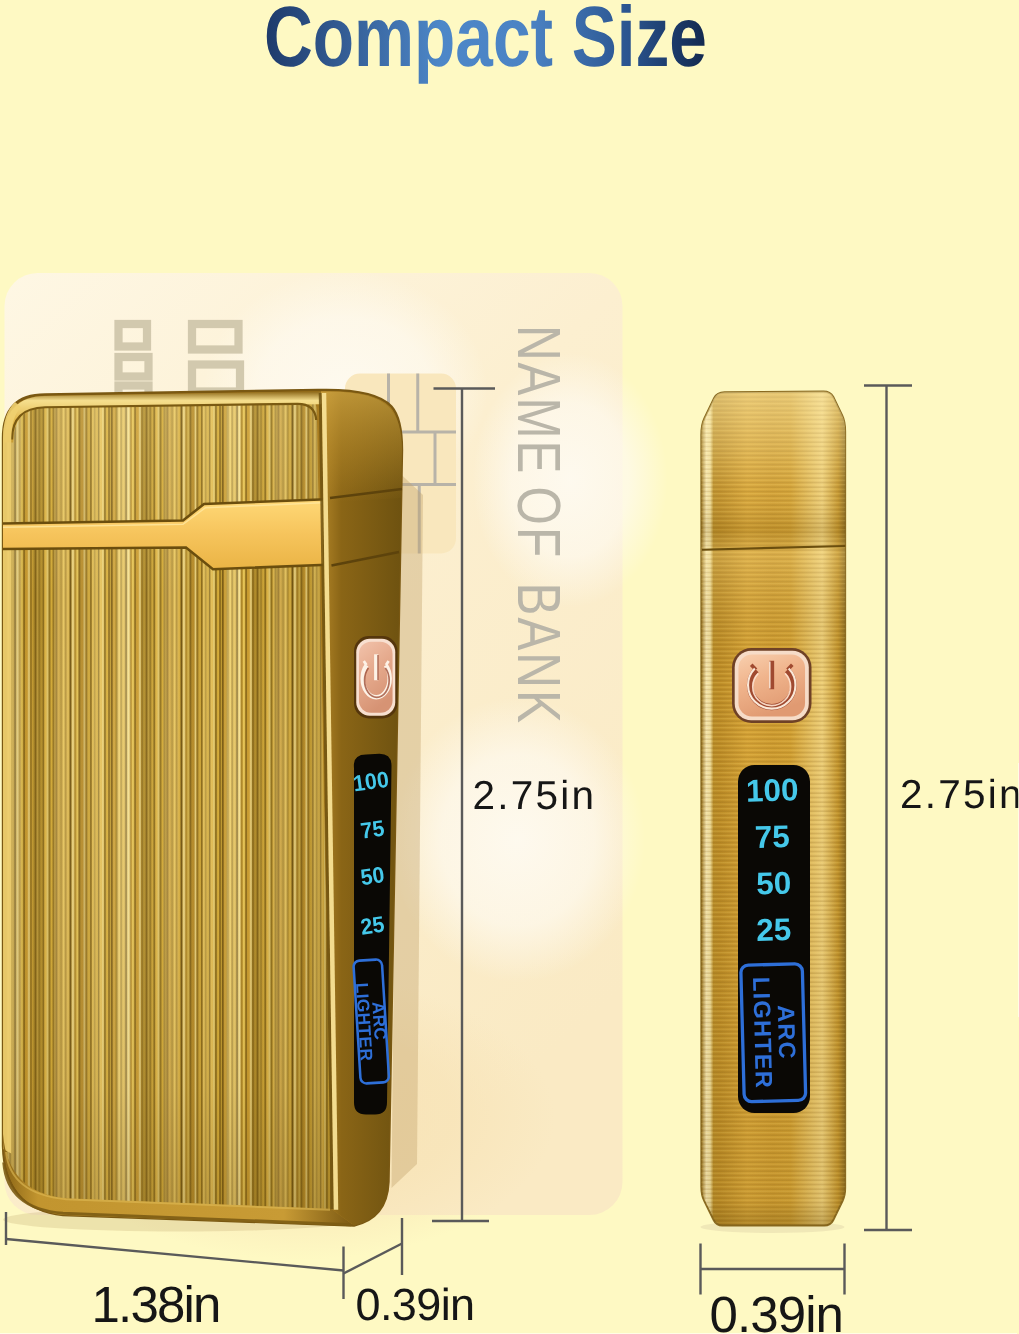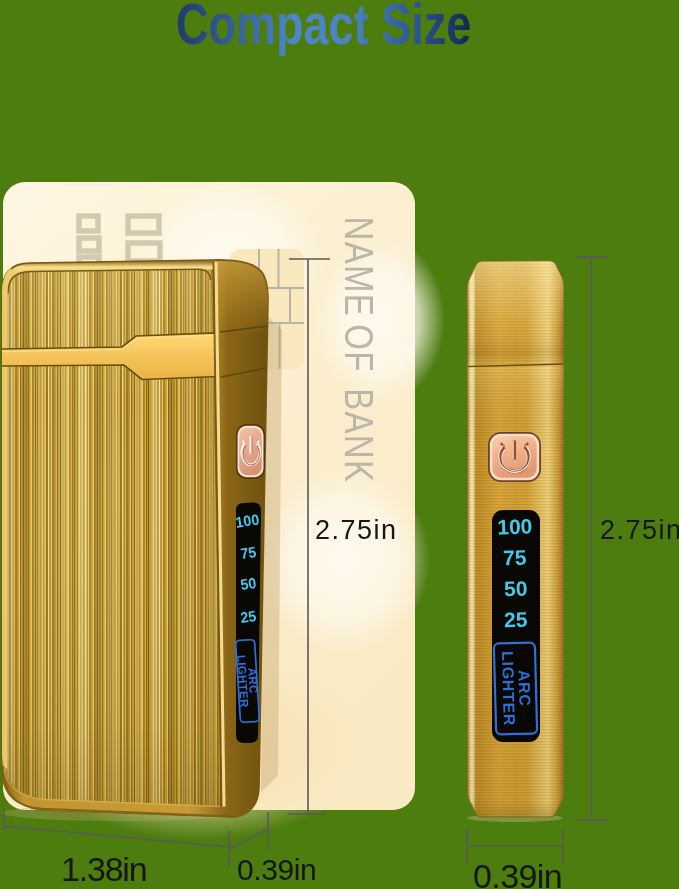--- a/index.html
+++ b/index.html
@@ -1,16 +1,16 @@
 <!DOCTYPE html>
 <html><head>
 <meta charset="utf-8">
 <style>
   html,body{margin:0;padding:0;background:#ffffff;}
-  #stage{position:relative;width:679px;height:889px;background:#4d7c0f;overflow:hidden;
+  #stage{position:relative;width:679px;height:889px;background:#fef9c3;overflow:hidden;
          font-family:"Liberation Sans", sans-serif;}
   svg{display:block;}
 </style>
 </head>
 <body>
 <div id="stage">
 <svg width="679" height="889" viewBox="0 0 679 889">
 <defs>
   <linearGradient id="titlegrad" x1="0" y1="0" x2="1" y2="0">
     <stop offset="0" stop-color="#1e3a6a"></stop>

